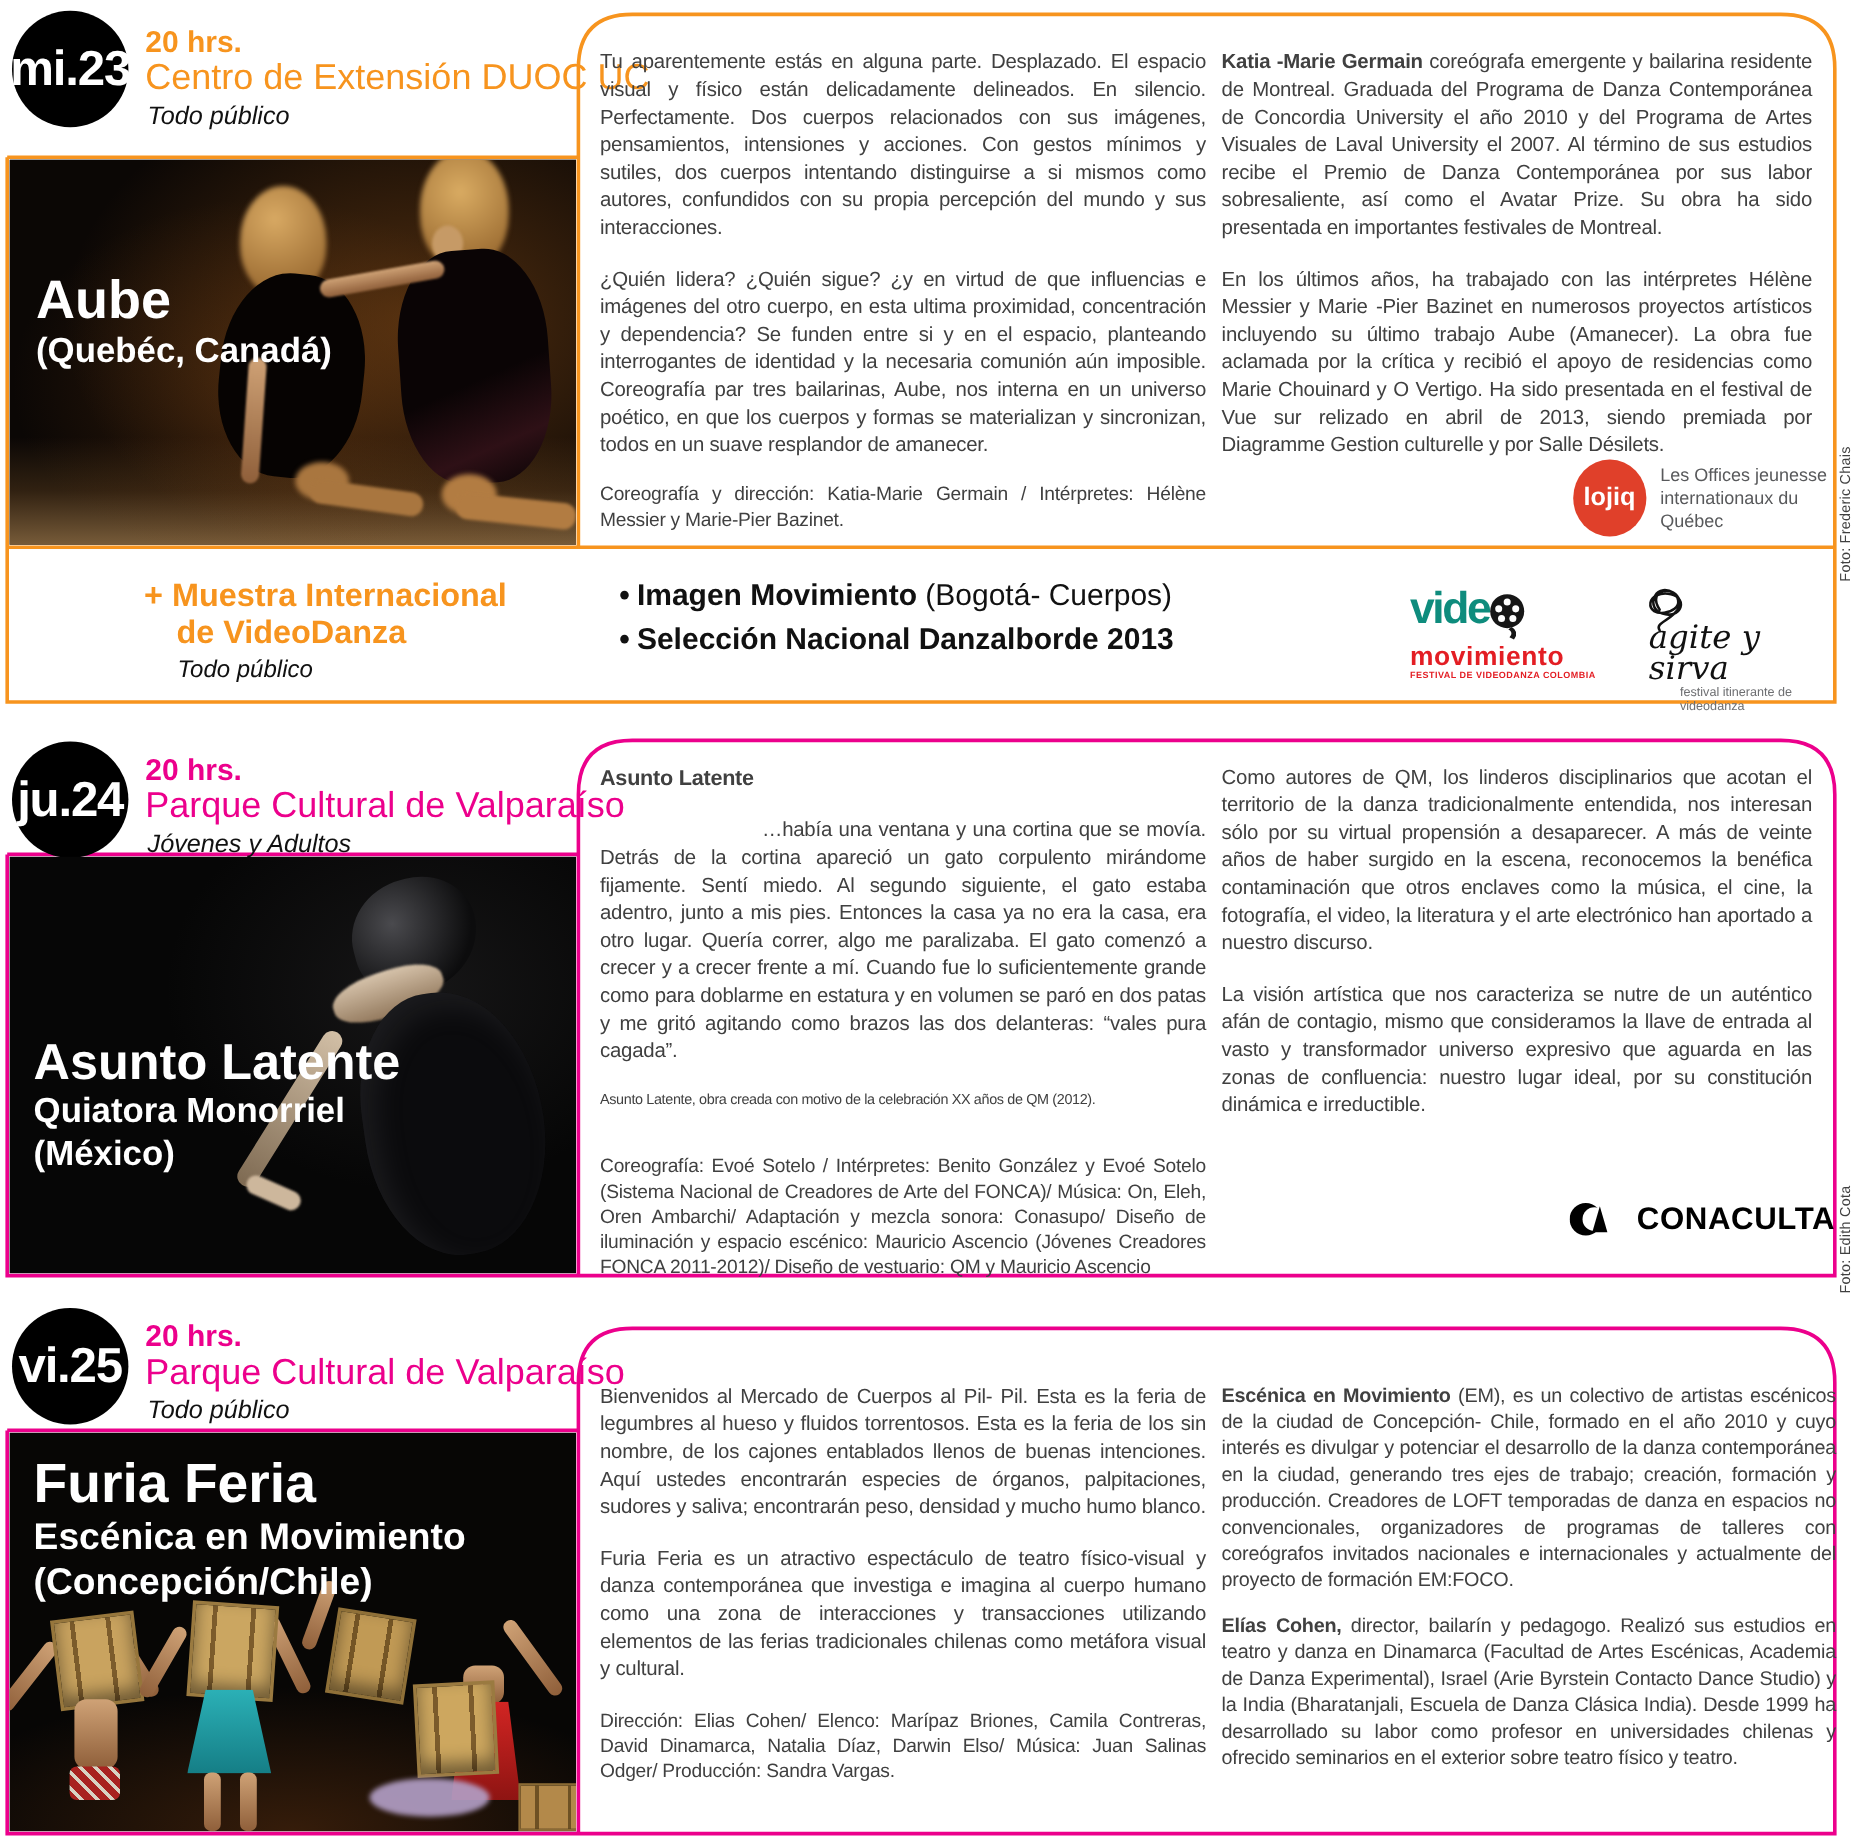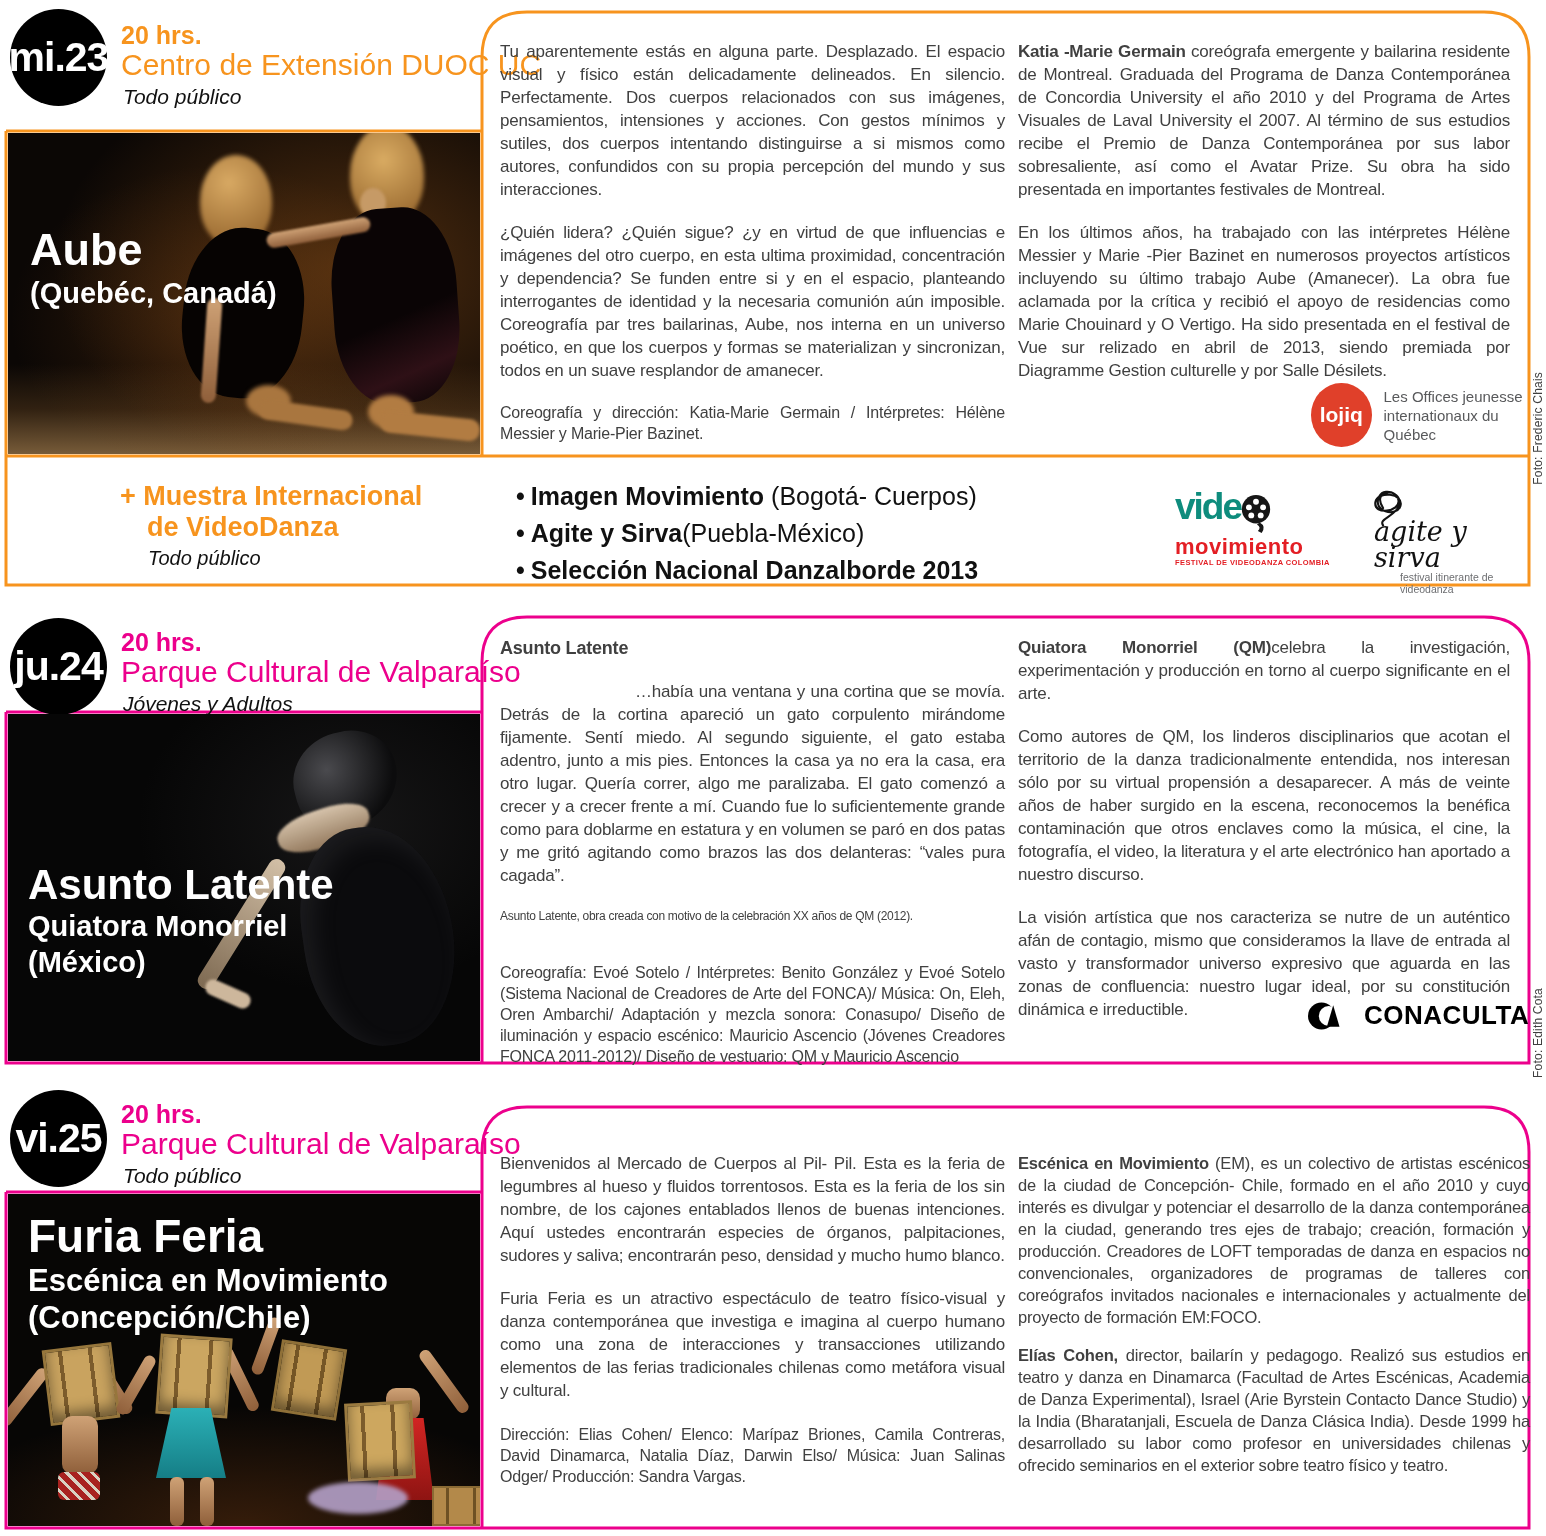--- a/index.html
+++ b/index.html
@@ -116,21 +116,20 @@
   </div>
   <div class="vcredit" style="top:372px;">Foto: Frederic Chais</div>
 
   <div class="vd-title">
     <span>+ Muestra Internacional</span>
     <span class="ind">de VideoDanza</span>
   </div>
   <div class="vd-aud">Todo público</div>
   <ul class="vd-list">
     <li><span class="dot">•</span><span class="nm">Imagen Movimiento</span><span> (Bogotá- Cuerpos)</span></li>
-    <li><span class="dot">•</span><span class="nm">Agite y Sirva</span><span>(Puebla-México)</span></li>
     <li><span class="dot">•</span><span class="nm">Selección Nacional Danzalborde 2013</span><span></span></li>
   </ul>
 
   <div class="abs" style="left:1175px;top:492px;width:170px;">
     <div style="display:flex;align-items:flex-start;">
       <span class="vm-word1">vide</span>
       <svg width="34" height="44" viewBox="0 0 36 44" style="margin-left:-2px;">
         <circle cx="18" cy="17" r="15" fill="#161616"></circle>
         <circle cx="18" cy="9" r="3.1" fill="#fff"></circle>
           <circle cx="10.5" cy="15" r="3.1" fill="#fff"></circle>
@@ -172,21 +171,20 @@
   </div>
 
   <div class="col" style="left:500px;top:637px;width:505px;">
     <p class="col-heading">Asunto Latente</p>
     <p class="indent1" style="margin-bottom:0;">…había una ventana y una cortina que se movía. Detrás de la cortina apareció un gato corpulento mirándome fijamente. Sentí miedo. Al segundo siguiente, el gato estaba adentro, junto a mis pies. Entonces la casa ya no era la casa, era otro lugar. Quería correr, algo me paralizaba. El gato comenzó a crecer y a crecer frente a mí. Cuando fue lo suficientemente grande como para doblarme en estatura y en volumen se paró en dos patas y me gritó agitando como brazos las dos delanteras: “vales pura cagada”.</p>
     <p class="note-line">Asunto Latente, obra creada con motivo de la celebración XX años de QM (2012).</p>
     <p class="credits">Coreografía: Evoé Sotelo / Intérpretes: Benito González y Evoé Sotelo (Sistema Nacional de Creadores de Arte del FONCA)/ Música: On, Eleh, Oren Ambarchi/ Adaptación y mezcla sonora: Conasupo/ Diseño de iluminación y espacio escénico: Mauricio Ascencio (Jóvenes Creadores FONCA 2011-2012)/ Diseño de vestuario: QM y Mauricio Ascencio</p>
   </div>
 
   <div class="col" style="left:1018px;top:636px;width:492px;">
-    <p><span class="lead">Quiatora Monorriel (QM)</span><span>celebra la investigación, experimentación y producción en torno al cuerpo significante en el arte.</span></p>
     <p>Como autores de QM, los linderos disciplinarios que acotan el territorio de la danza tradicionalmente entendida, nos interesan sólo por su virtual propensión a desaparecer. A más de veinte años de haber surgido en la escena, reconocemos la benéfica contaminación que otros enclaves como la música, el cine, la fotografía, el video, la literatura y el arte electrónico han aportado a nuestro discurso.</p>
     <p>La visión artística que nos caracteriza se nutre de un auténtico afán de contagio, mismo que consideramos la llave de entrada al vasto y transformador universo expresivo que aguarda en las zonas de confluencia: nuestro lugar ideal, por su constitución dinámica e irreductible.</p>
   </div>
 
   <div class="conaculta" style="left:1308px;top:1000px;">
     <svg width="36" height="30" viewBox="0 0 40 30">
       <circle cx="15" cy="15" r="15" fill="#000"></circle>
       <circle cx="23" cy="15" r="11" fill="#fff"></circle>
       <path d="M21 27 L35 27 L28 3 Z" fill="#000"></path>
     </svg>

